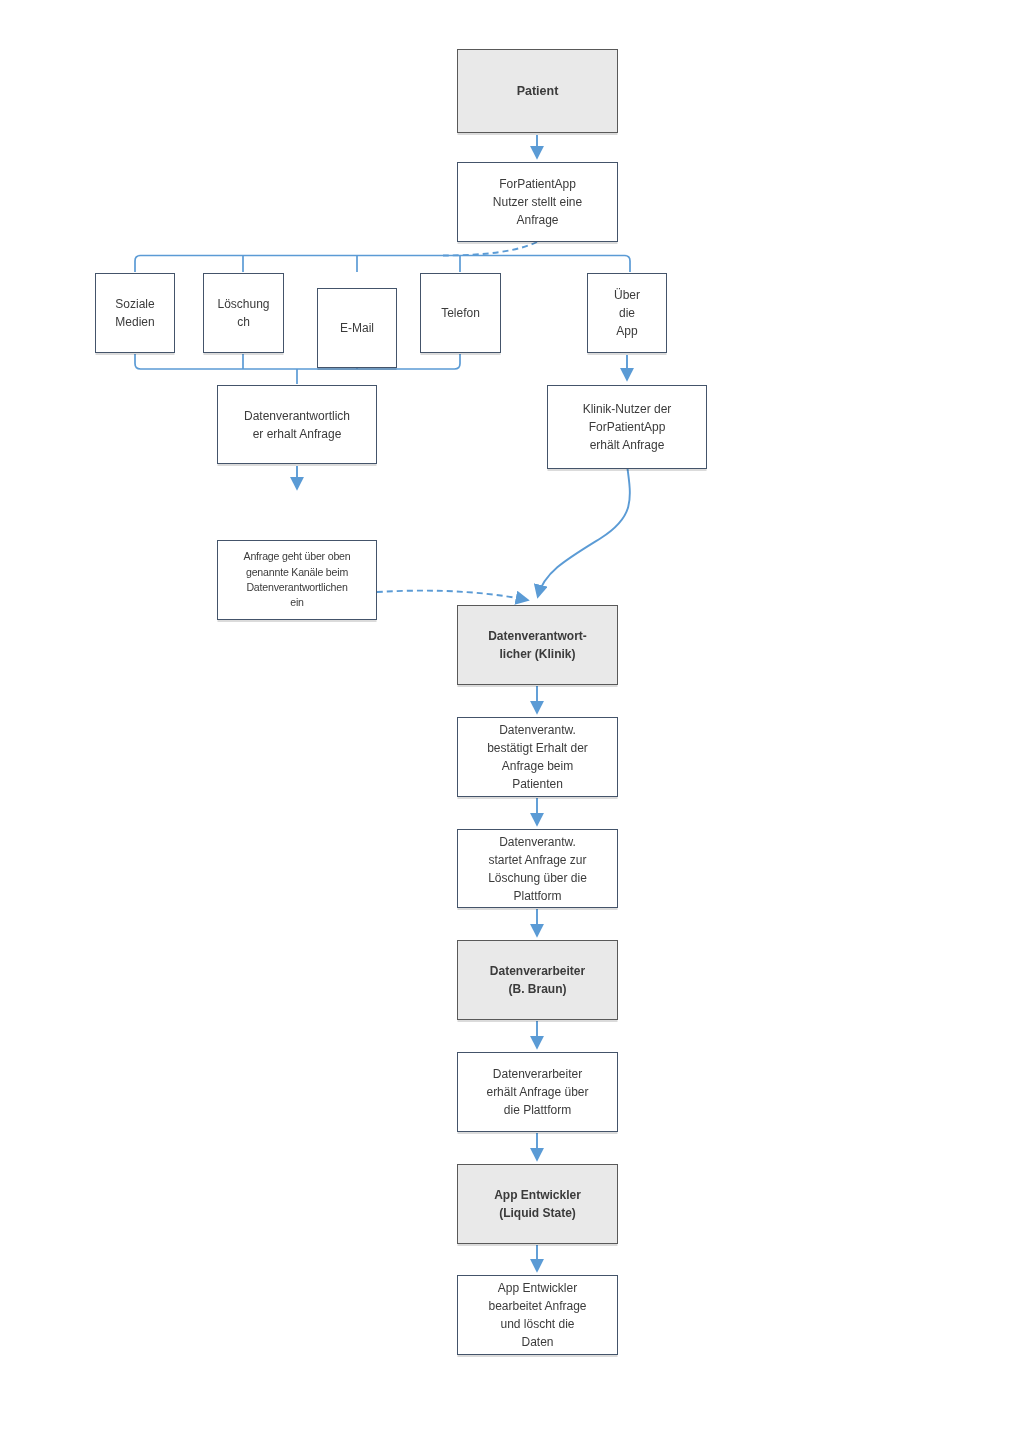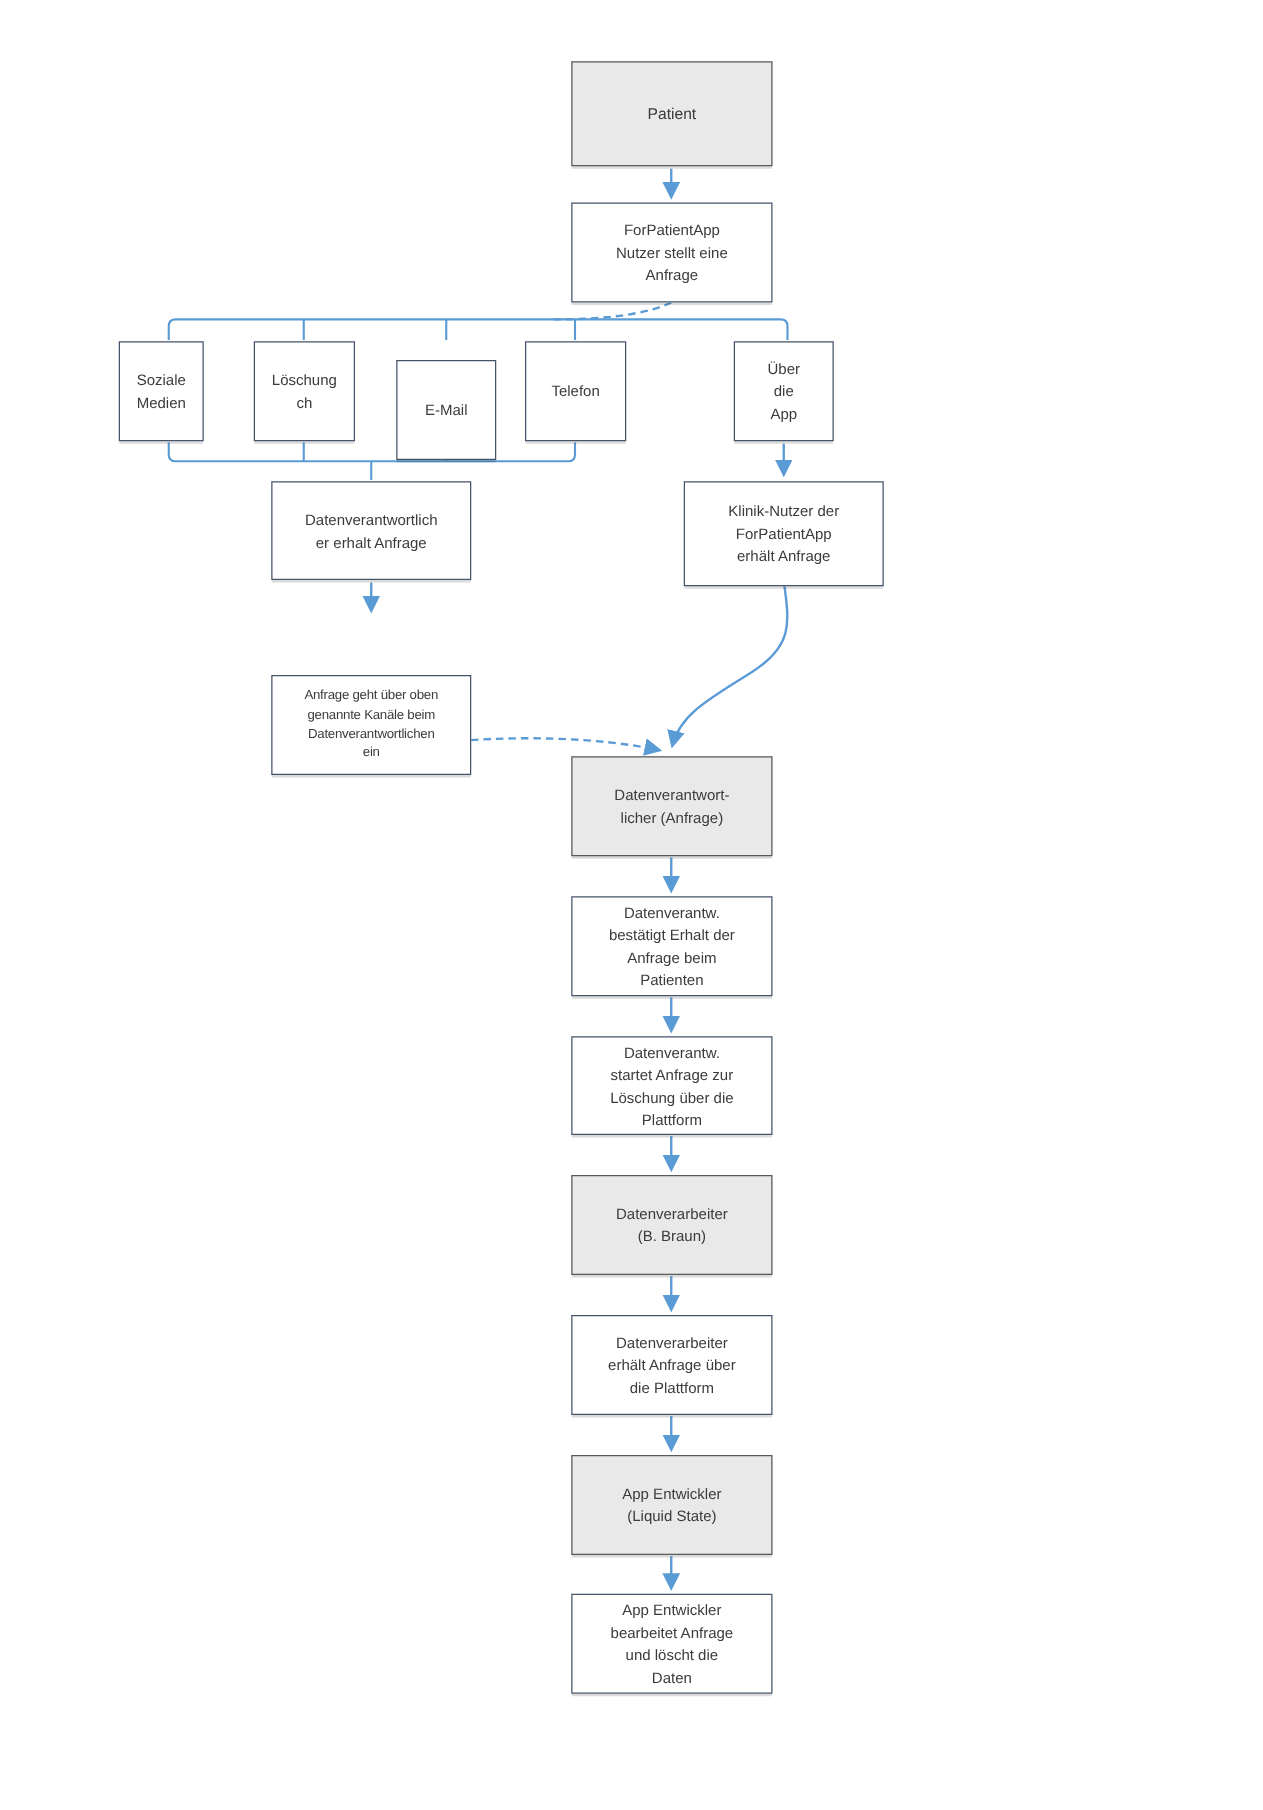--- a/index.html
+++ b/index.html
@@ -29,21 +29,21 @@
     box-sizing:border-box;
     background:var(--white-fill);
     border:1.4px solid var(--box-border);
     box-shadow:0 2.5px 0 -0.5px rgba(0,0,0,0.14);
     display:flex;align-items:center;justify-content:center;
     text-align:center;
     color:var(--text);
     font-size:12px;
     line-height:1.5;
   }
-  .node.gray{background:var(--gray-fill);border-color:var(--gray-border);}
+  .node.gray{background:var(--gray-fill);border-color:var(--gray-border);font-weight:bold;}
   .node .lbl{white-space:pre-line;padding:2px 4px;}
   .node.big{font-size:12.5px;}
   .node.small{font-size:10.6px;line-height:1.45;letter-spacing:-0.2px;margin-top:47px;}
 </style>
 </head>
 <body>
 
 <div class="canvas">
 
   <svg class="connectors">
@@ -86,21 +86,21 @@
   <div class="node gray big" style="left:457px;top:49px;width:161px;height:84px">
     <span class="lbl">Patient</span>
   </div>
 
   <div class="node" style="left:457px;top:162px;width:161px;height:80px">
     <span class="lbl">ForPatientApp
 Nutzer stellt eine
 Anfrage</span>
   </div>
 
-  <div class="node" style="left:95px;top:273px;width:68px;height:80px">
+  <div class="node" style="left:95px;top:273px;width:80px;height:80px">
     <span class="lbl">Soziale
 Medien</span>
   </div>
 
   <div class="node" style="left:203px;top:273px;width:81px;height:80px">
     <span class="lbl">Löschung
 ch</span>
   </div>
 
   <div class="node" style="left:317px;top:288px;width:80px;height:80px">
@@ -130,21 +130,21 @@
   </div>
 
   <div class="node" style="left:547px;top:385px;width:160px;height:84px">
     <span class="lbl">Klinik-Nutzer der
 ForPatientApp
 erhält Anfrage</span>
   </div>
 
   <div class="node gray" style="left:457px;top:605px;width:161px;height:80px">
     <span class="lbl">Datenverantwort-
-licher (Anfrage)</span>
+licher (Klinik)</span>
   </div>
 
   <div class="node" style="left:457px;top:717px;width:161px;height:80px">
     <span class="lbl">Datenverantw.
 bestätigt Erhalt der
 Anfrage beim
 Patienten</span>
   </div>
 
   <div class="node" style="left:457px;top:829px;width:161px;height:79px">

